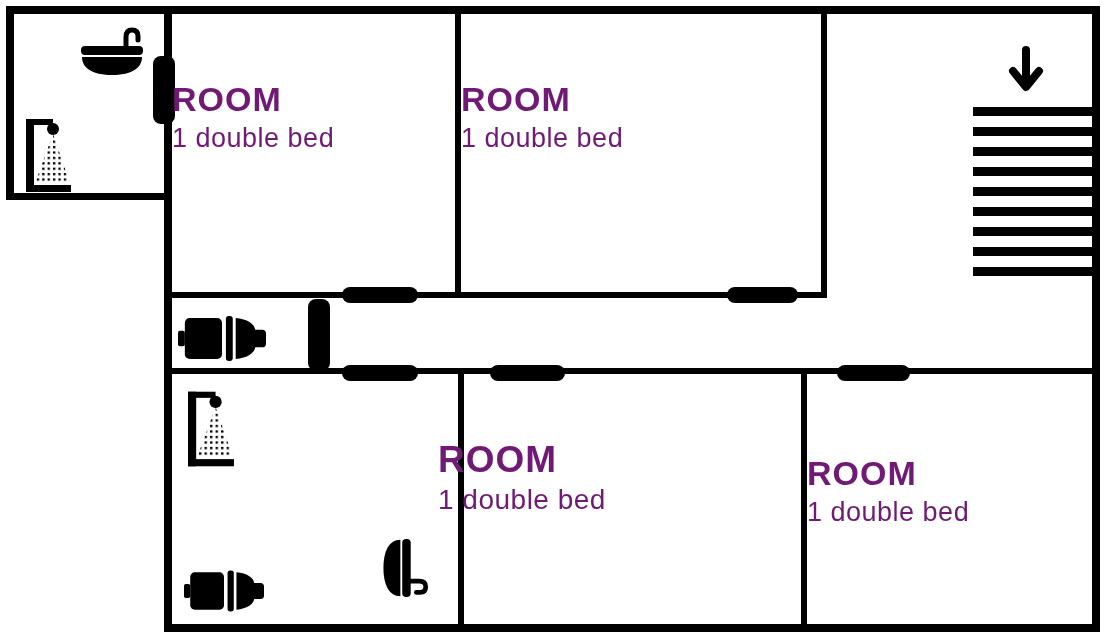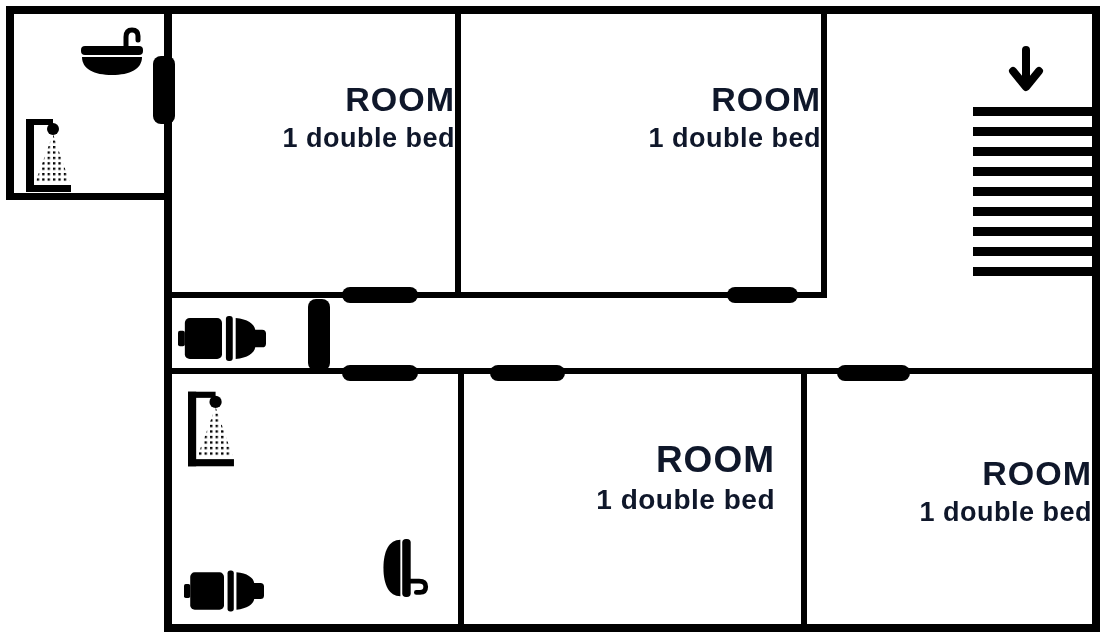--- a/index.html
+++ b/index.html
@@ -5,23 +5,23 @@
   html,body{margin:0;padding:0;background:#ffffff;}
   .plan{
     position:relative;
     width:1109px;height:638px;
     background:#ffffff;
     font-family:"Liberation Sans","DejaVu Sans",sans-serif;
     overflow:hidden;
   }
   .wall{position:absolute;background:#000000;}
   .door{position:absolute;background:#000000;border-radius:8px;}
-  .room-label{position:absolute;text-align:right;color:#0f172a;}
+  .room-label{position:absolute;text-align:left;color:#701a75;}
   .room-title{font-size:34px;font-weight:700;line-height:42px;letter-spacing:1px;}
-  .room-sub{font-size:27px;font-weight:700;line-height:36px;letter-spacing:0.5px;}
+  .room-sub{font-size:27px;font-weight:400;line-height:36px;letter-spacing:0.5px;}
   .lg .room-title{font-size:37px;line-height:44px;}
   .lg .room-sub{font-size:28px;}
   .fx{position:absolute;}
   .treads{position:absolute;}
   .tread{position:absolute;left:0;width:100%;height:9px;background:#000000;}
 </style>
 </head>
 <body>
 
 <svg width="0" height="0" style="position:absolute" aria-hidden="true">

